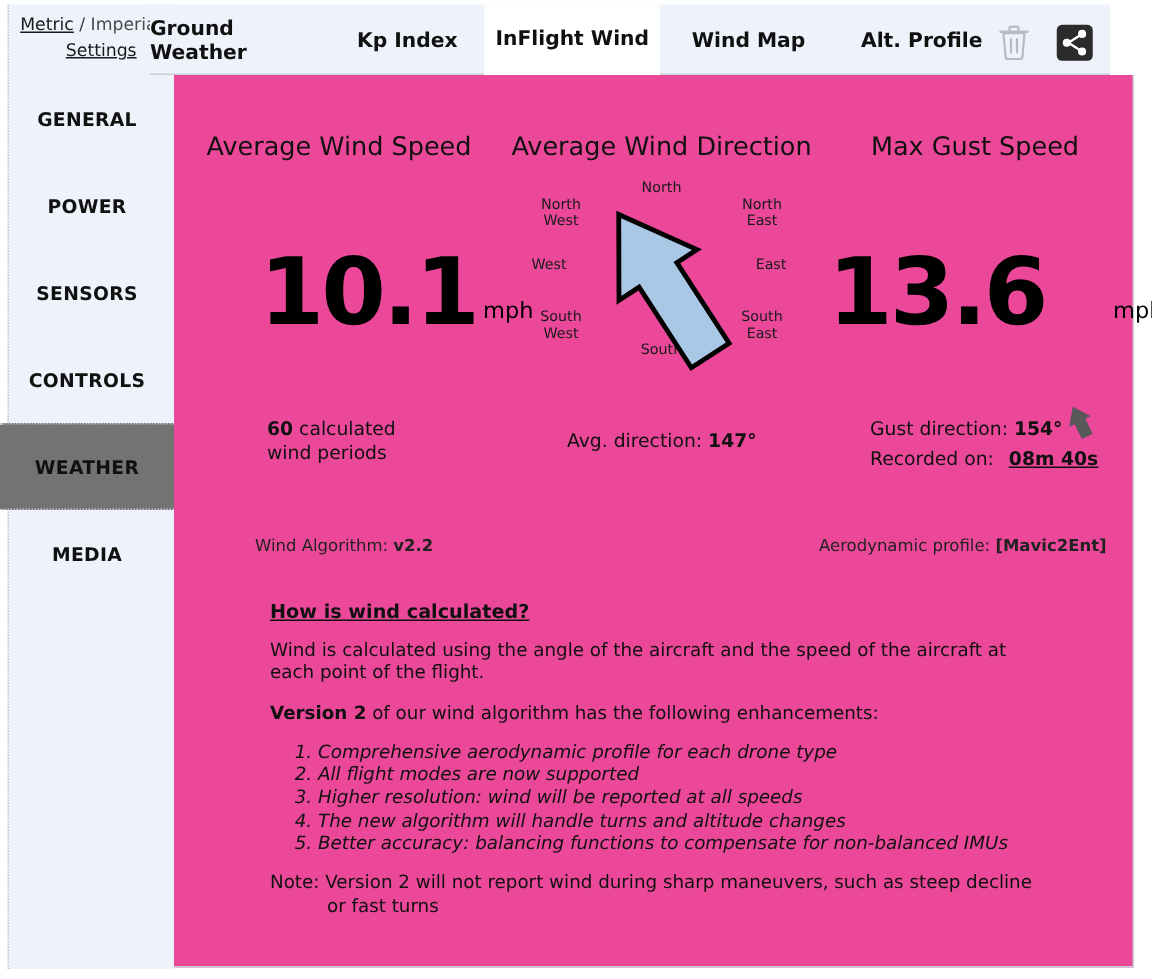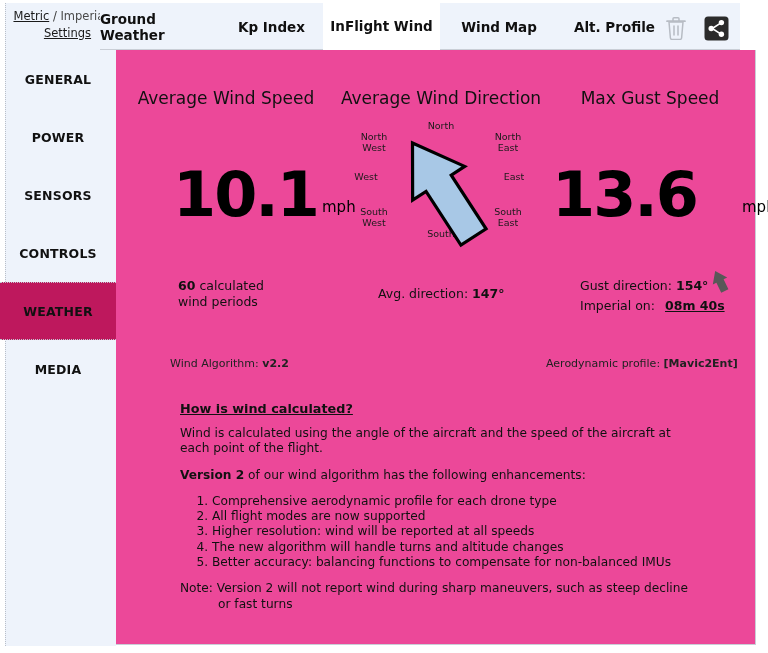--- a/index.html
+++ b/index.html
@@ -54,21 +54,21 @@
     display: flex;
     align-items: center;
     justify-content: center;
     font-size: 12.5px;
     font-weight: bold;
     letter-spacing: 0.2px;
     color: #111;
     box-sizing: border-box;
   }
   .nav-item.active {
-    background: #be185d;
+    background: #737373;
     border-top: 1px dotted #c3c9d2;
     border-bottom: 1px dotted #c3c9d2;
   }
 
   
   .tabbar {
     position: absolute;
     left: 100px;
     top: 3px;
     width: 640px;
@@ -178,20 +178,21 @@
   .article h4 {
     margin: 0 0 9px 0;
     font-size: 12.8px;
     font-weight: bold;
     text-decoration: underline;
   }
   .article p { margin: 0 0 11px 0; }
   .article ol {
     margin: 0 0 11px 0;
     padding-left: 32px;
+    font-style: italic;
   }
   .article ol li { margin: 0; line-height: 15.2px; }
   .note {
     margin: 0;
     padding-left: 0;
     text-indent: 0;
   }
   .note .note-body {
     display: block;
     padding-left: 38px;
@@ -338,21 +339,21 @@
       <b>154°</b>
     </div>
 
     <svg style="position:absolute; left:590px; top:218px;" width="28" height="26" viewBox="0 0 28 26">
       <g transform="rotate(-26 14 13)">
         <polygon points="14,2 22,13 18,13 18,24 10,24 10,13 6,13" fill="#585858"></polygon>
       </g>
     </svg>
 
     <div class="stat" style="left:464px; top:248px; width:200px;">
-      <span>Imperial on:</span>
+      <span>Recorded on:</span>
       <b class="u" style="margin-left:6px;">08m 40s</b>
     </div>
 
     <div class="meta" style="left:54px; top:307px;">
       <span>Wind Algorithm:</span>
       <b>v2.2</b>
     </div>
     <div class="meta" style="left:430px; top:307px;">
       <span>Aerodynamic profile:</span>
       <b>[Mavic2Ent]</b>

